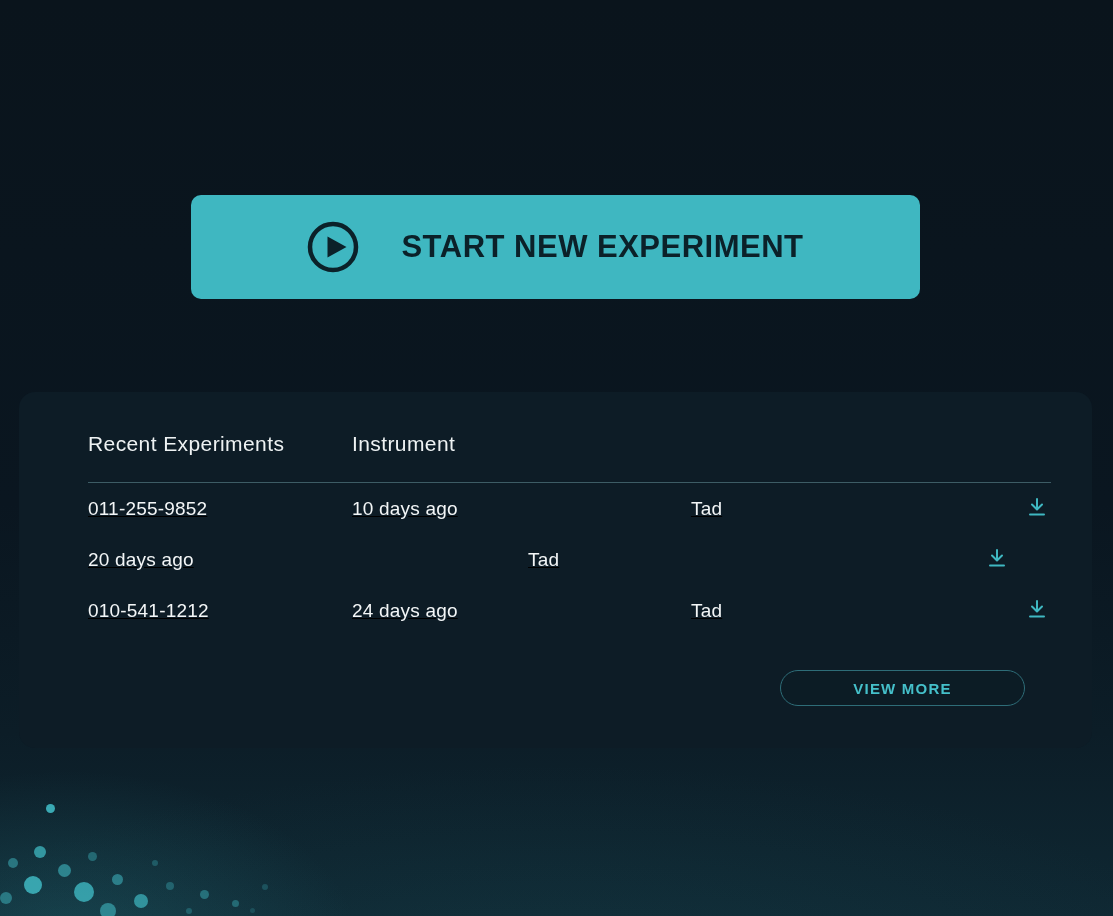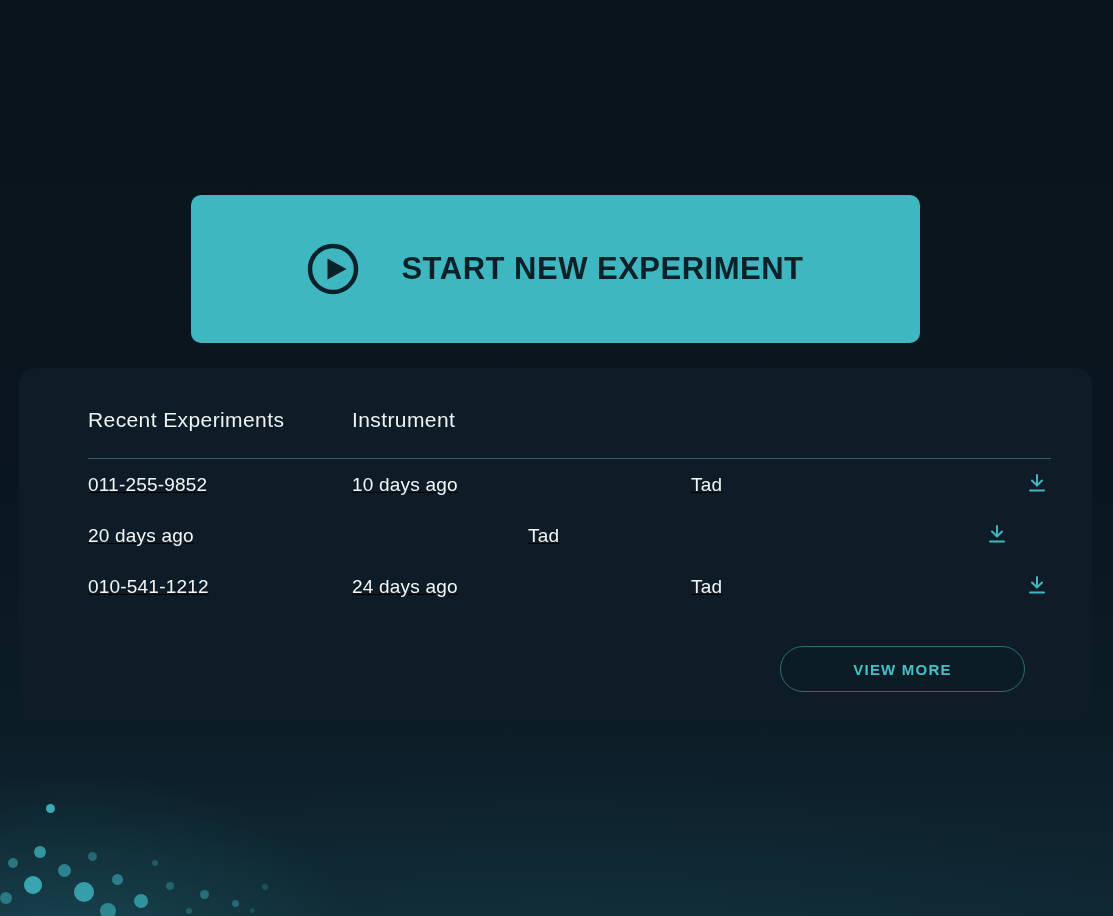--- a/index.html
+++ b/index.html
@@ -15,21 +15,21 @@
     background:
       radial-gradient(ellipse 420px 260px at 6% 104%, rgba(45,140,150,0.28), rgba(45,140,150,0.0) 70%),
       radial-gradient(ellipse 900px 300px at 50% 108%, rgba(30,90,100,0.18), rgba(30,90,100,0.0) 75%),
       linear-gradient(180deg, #0a141c 0%, #0a1620 55%, #0c1d27 80%, #0f2833 100%);
   }
 
   
   .start-btn {
     position: absolute;
     left: 191px; top: 195px;
-    width: 729px; height: 148px;
+    width: 729px; height: 104px;
     background: #3fb7c1;
     border: none;
     border-radius: 10px;
     display: flex;
     align-items: center;
     justify-content: center;
     gap: 42px;
     cursor: pointer;
   }
   .start-btn .play-wrap { width: 52px; height: 52px; flex: 0 0 auto; display: block; }
@@ -37,21 +37,21 @@
     font-size: 31px;
     font-weight: 700;
     letter-spacing: 0.5px;
     color: #0b2129;
     white-space: nowrap;
   }
 
   
   .card {
     position: absolute;
-    left: 19px; top: 368px;
+    left: 19px; top: 392px;
     width: 1073px; height: 356px;
     background: #0d1c26;
     border-radius: 16px;
   }
   .table-area {
     position: absolute;
     left: 69px; right: 41px; top: 0;
   }
   .thead {
     display: grid;
@@ -85,21 +85,21 @@
     width: 28px; height: 28px;
     padding: 0;
     cursor: pointer;
     justify-self: end;
     display: flex; align-items: center; justify-content: center;
   }
 
   .view-more-btn {
     position: absolute;
     left: 761px; top: 278px;
-    width: 245px; height: 46px;
+    width: 245px; height: 36px;
     background: rgba(12,28,38,0.35);
     border: 1px solid #2e6d78;
     border-radius: 23px;
     color: #45c0ca;
     font-family: "Liberation Sans", sans-serif;
     font-size: 15px;
     font-weight: 700;
     letter-spacing: 1.2px;
     cursor: pointer;
   }

